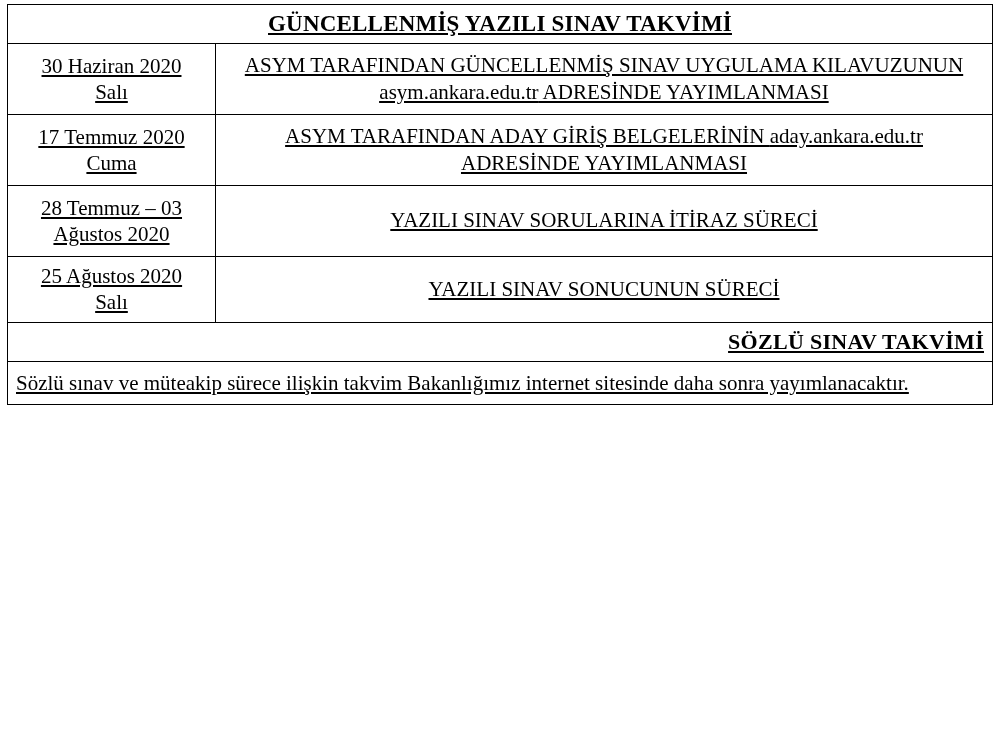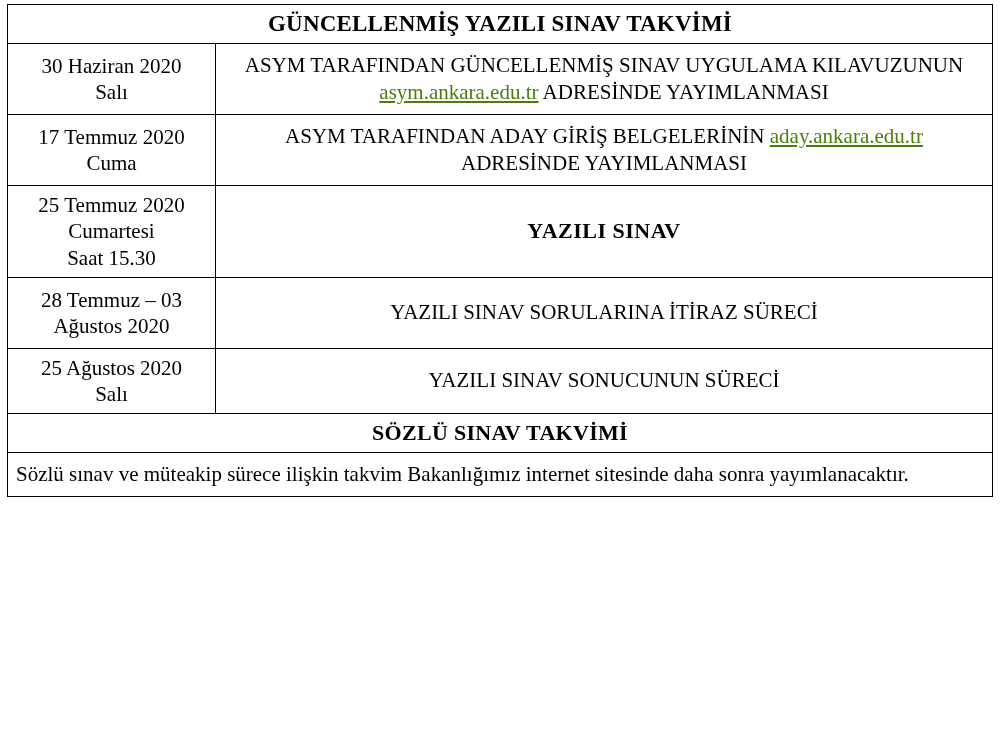--- a/index.html
+++ b/index.html
@@ -12,20 +12,21 @@
     height: 749px;
     font-family: "Liberation Serif", serif;
     color: #000000;
     overflow: hidden;
   }
   .doc {
     width: 1000px;
     height: 637px;
     box-sizing: border-box;
     padding: 4px 6px 1px 6px;
+    text-decoration: underline;
   }
   table.exam-table {
     border-collapse: collapse;
     width: 986px;
     margin: 0 auto;
     table-layout: fixed;
   }
   table.exam-table td {
     border: 1px solid #000000;
     vertical-align: middle;
@@ -48,25 +49,25 @@
     text-align: center;
     font-size: 21px;
     line-height: 1.3;
   }
   .desc-cell.bold {
     font-weight: bold;
     letter-spacing: 0.5px;
     font-size: 22px;
   }
   a.link {
-    color: #4d7c0f;
+    color: #000000;
     text-decoration: underline;
   }
   .section-title-cell {
-    text-align: center;
+    text-align: right;
     font-weight: bold;
     font-size: 22px;
     letter-spacing: 0.3px;
     padding: 10px 8px 11px 8px;
   }
   .note-cell {
     text-align: left;
     font-size: 21px;
     line-height: 1.45;
     padding: 10px 14px 14px 14px;
@@ -100,30 +101,20 @@
       <tr class="row-tall">
         <td class="date-cell">
           <div>17 Temmuz 2020</div>
           <div>Cuma</div>
         </td>
         <td class="desc-cell">
           <span>ASYM TARAFINDAN ADAY GİRİŞ BELGELERİNİN </span><a class="link" href="#">aday.ankara.edu.tr</a><span> ADRESİNDE YAYIMLANMASI</span>
         </td>
       </tr>
 
-      <tr class="row-tall">
-        <td class="date-cell">
-          <div>25 Temmuz 2020</div>
-          <div>Cumartesi</div>
-          <div>Saat 15.30</div>
-        </td>
-        <td class="desc-cell bold">
-          <span>YAZILI SINAV</span>
-        </td>
-      </tr>
 
 
       <tr class="row-tall">
         <td class="date-cell">
           <div>28 Temmuz – 03</div>
           <div>Ağustos 2020</div>
         </td>
         <td class="desc-cell">
           <span>YAZILI SINAV SORULARINA İTİRAZ SÜRECİ</span>
         </td>

